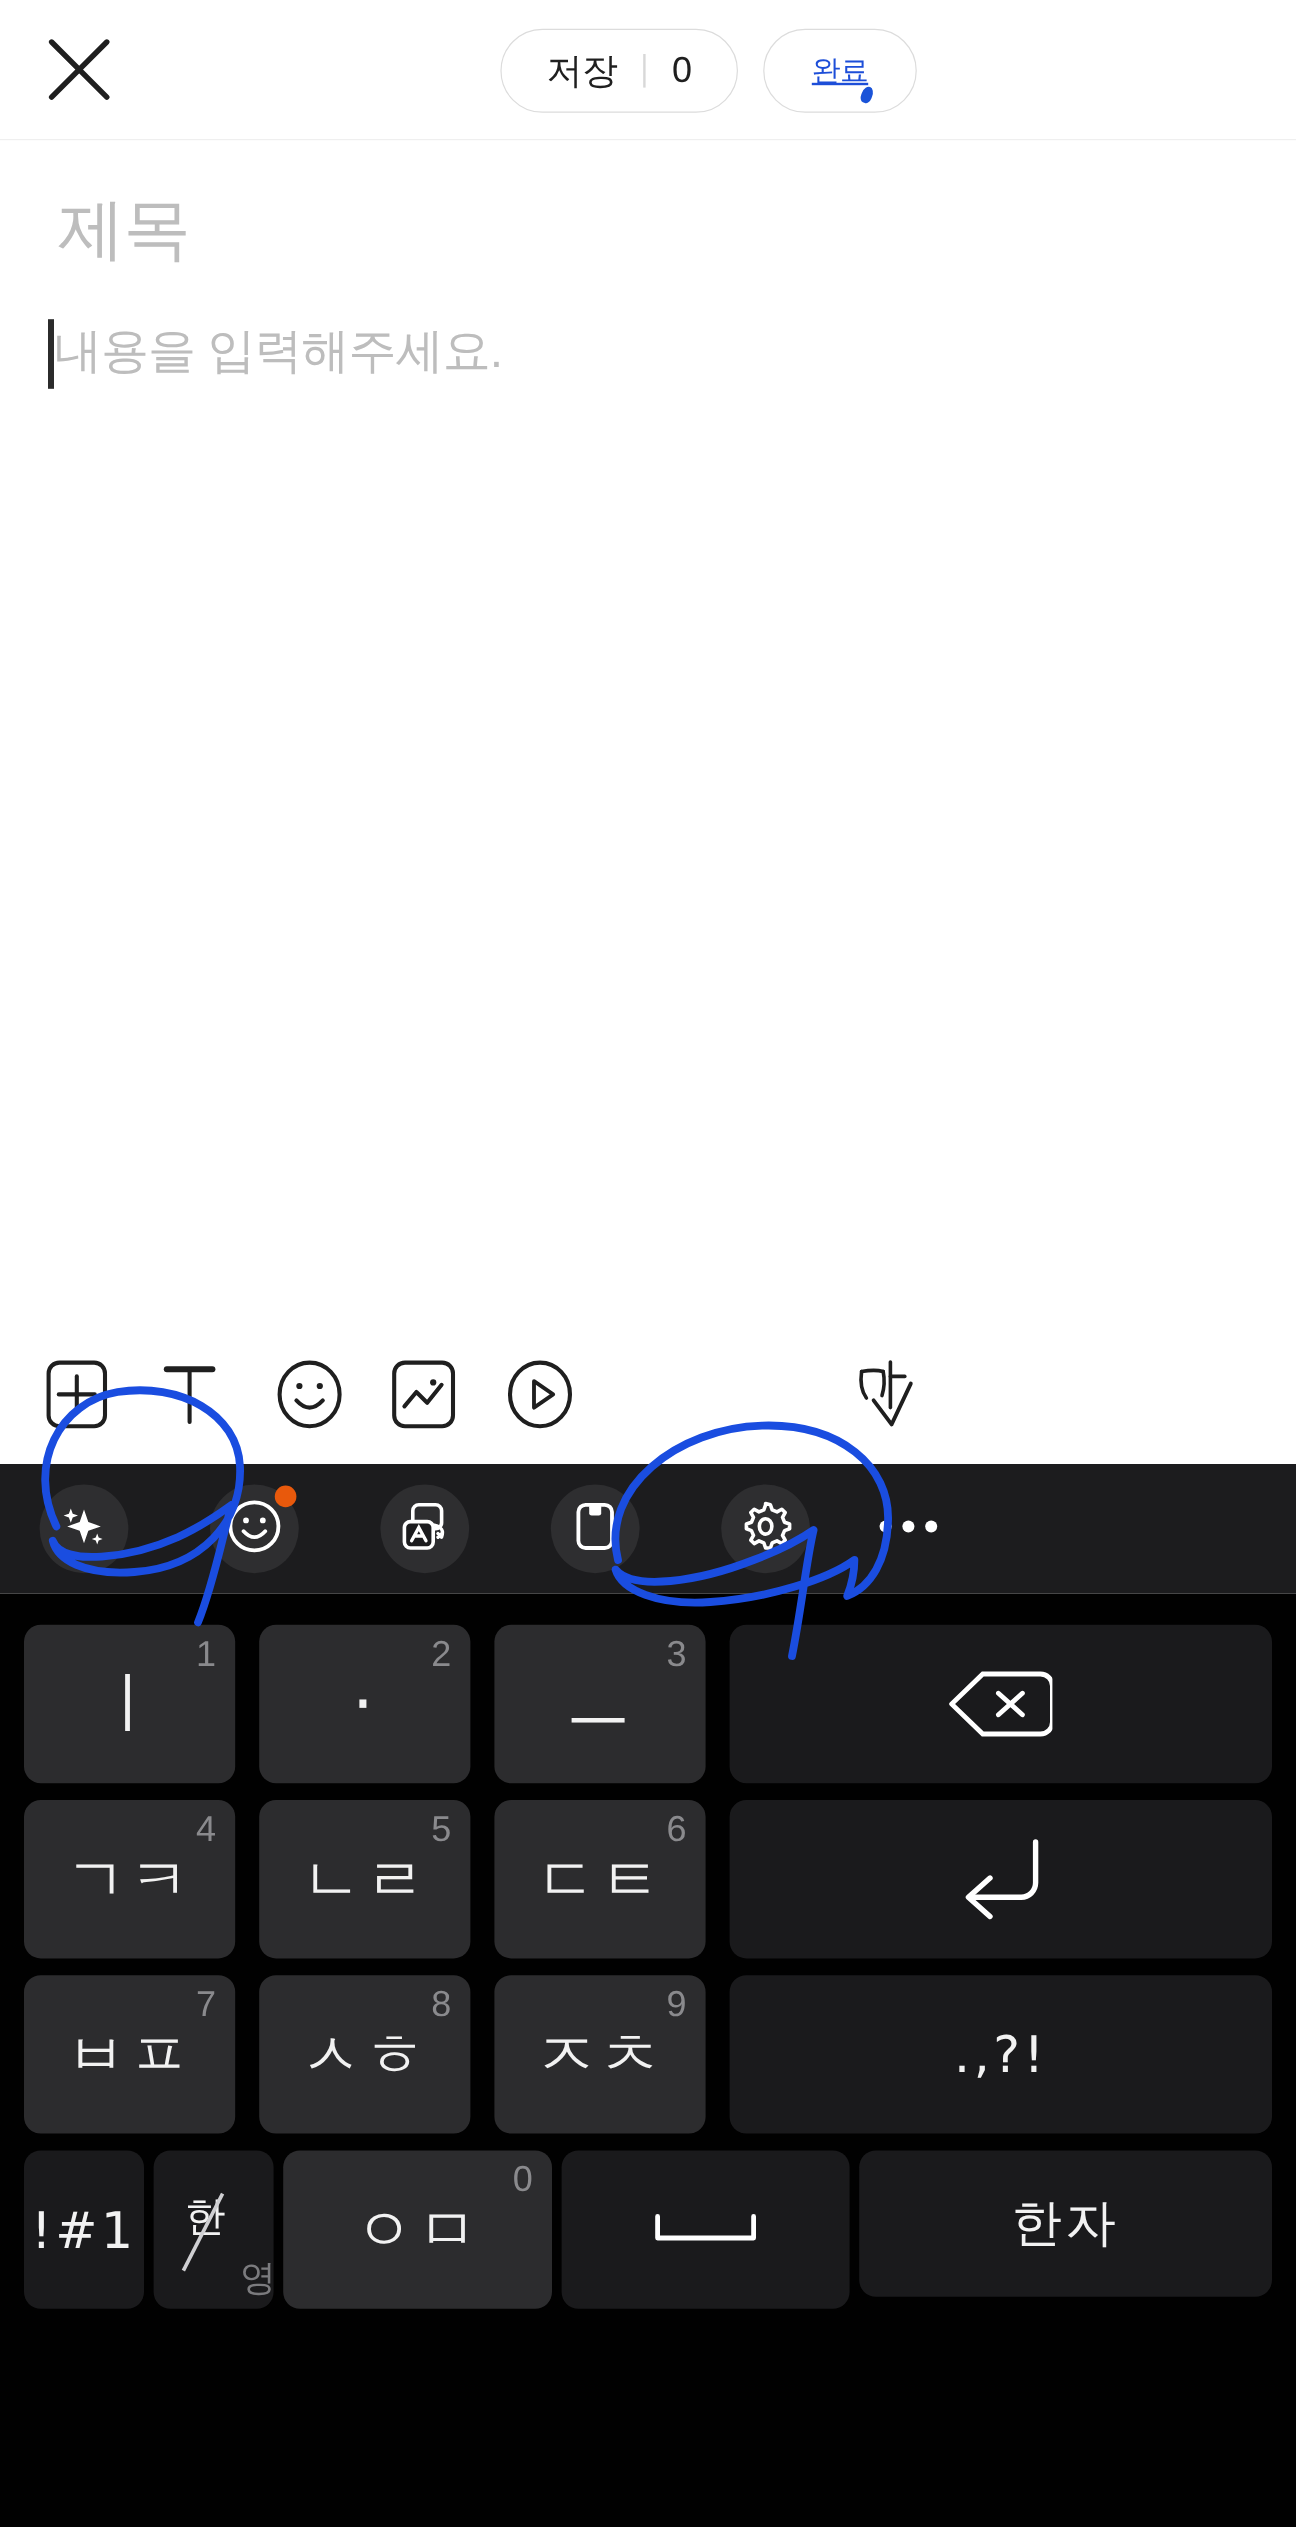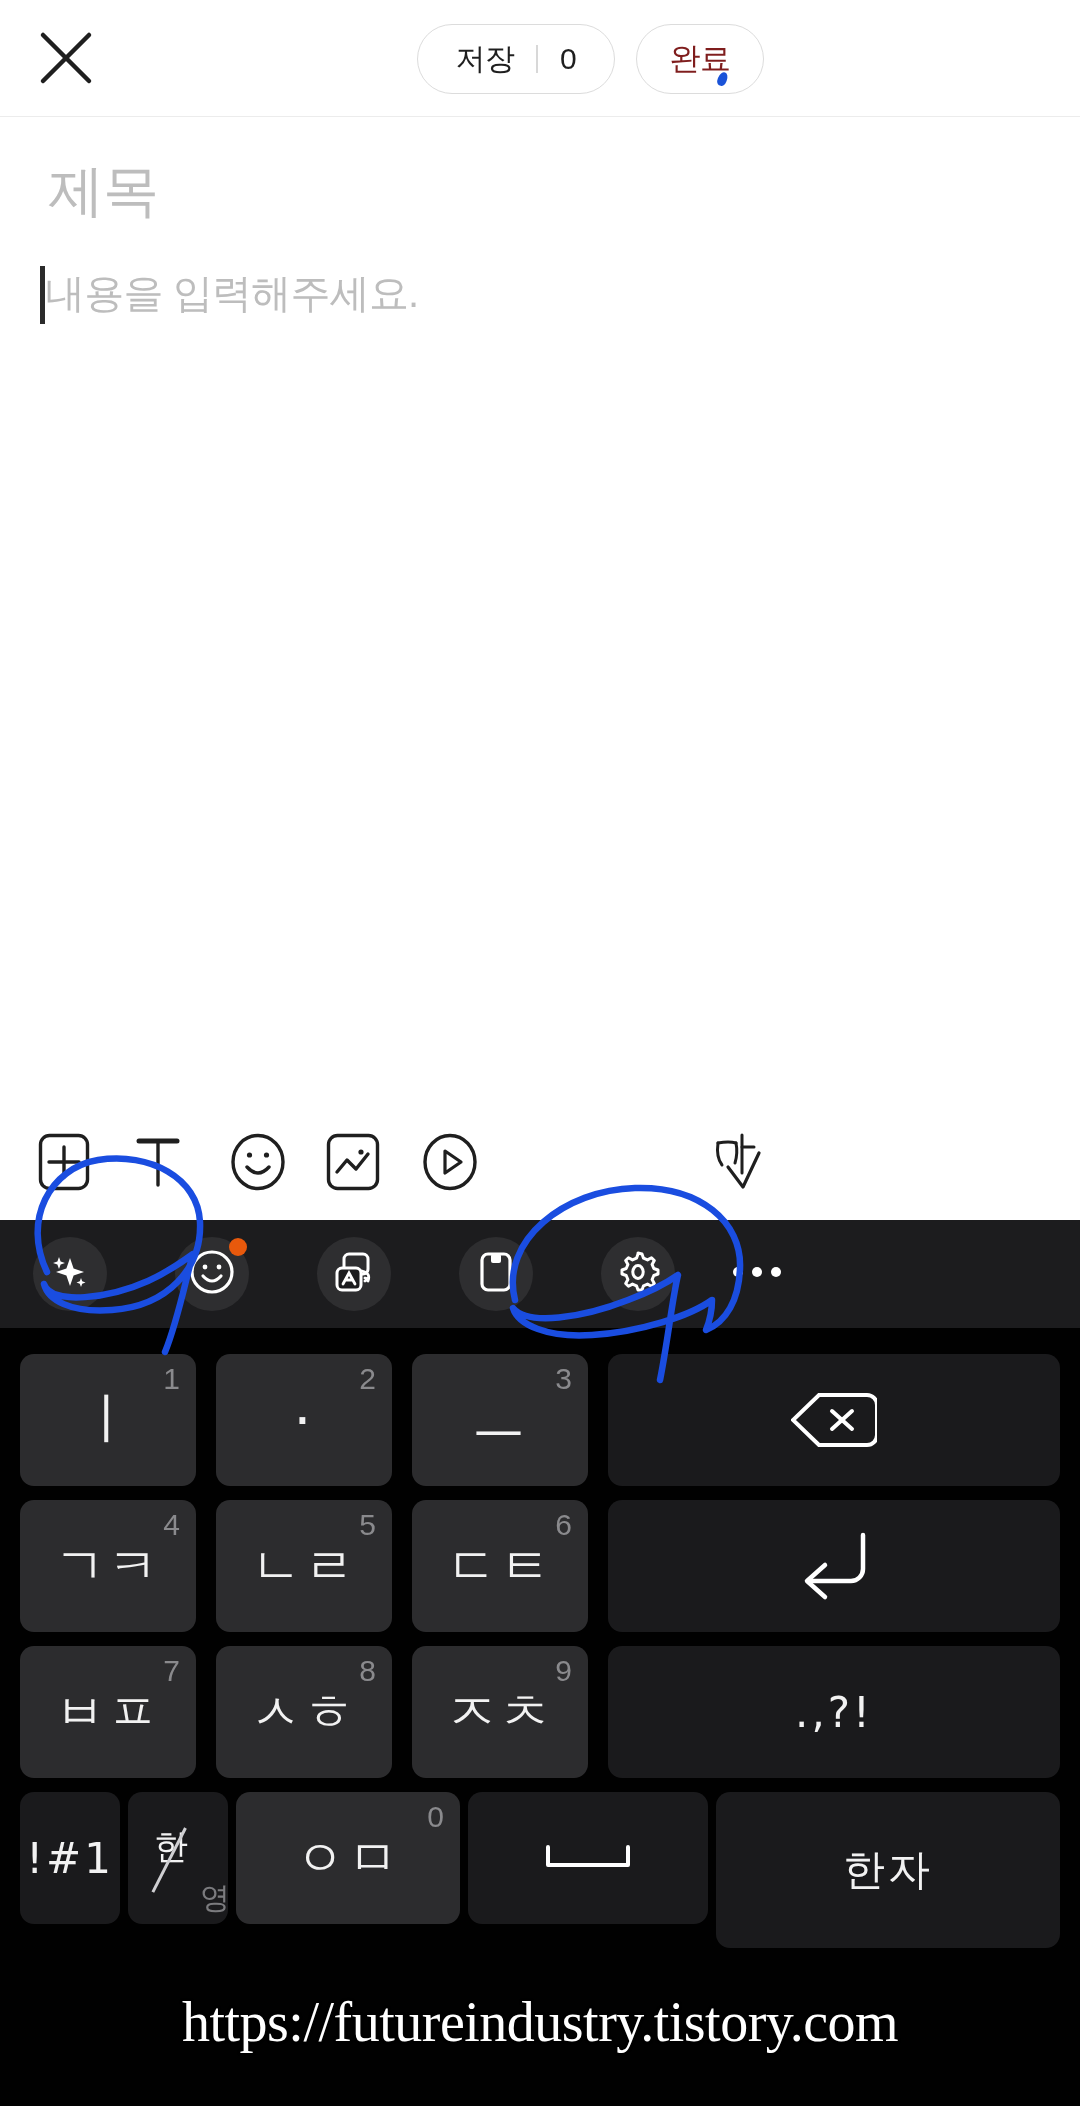--- a/index.html
+++ b/index.html
@@ -50,21 +50,21 @@
   #save-pill .divider {
     width: 1.5px; height: 28px; background: #d8d8d8;
     margin: 0 22px;
   }
   #save-pill .cnt { font-size: 30px; color: #1f1f1f; }
 
   #done-pill {
     left: 636px; top: 24px;
     width: 128px; height: 70px;
   }
-  #done-pill .lbl { font-size: 31px; color: #7f1d1d; letter-spacing: -0.5px; }
+  #done-pill .lbl { font-size: 24px; color: #1d4ed8; letter-spacing: -0.5px; text-decoration: underline; }
   
   #done-ink {
     position: absolute; left: 718px; top: 72px;
     width: 9px; height: 14px; border-radius: 50% 50% 40% 40%;
     background: #1a53d8; transform: rotate(22deg);
   }
 
   
   #editor { position: absolute; left: 0; top: 117px; width: 1080px; height: 1004px; background:#fff; }
   #title-placeholder {
@@ -417,34 +417,33 @@
       <span class="num">0</span>
       <span class="glyph">ㅇㅁ</span>
     </div>
     <div class="key fn" style="left:468px; top:464px; width:240px; height:132px;">
       <span>
         <svg width="92" height="34" viewBox="0 0 92 34">
           <path d="M6 6 L6 24 L86 24 L86 6" fill="none" stroke="#ffffff" stroke-width="4" stroke-linecap="round" stroke-linejoin="round"></path>
         </svg>
       </span>
     </div>
-    <div class="key fn" style="left:716px; top:464px; width:344px; height:156px;">
+    <div class="key fn" style="left:716px; top:464px; width:344px; height:122px;">
       <span class="glyph small">한자</span>
     </div>
   </div>
 
   <svg id="ink" viewBox="0 0 1080 2106">
 
     <path d="M 47 1272 C 22 1220 50 1168 98 1160 C 150 1152 198 1178 200 1222
              C 202 1268 168 1306 112 1310 C 70 1313 48 1300 44 1284
              C 52 1306 110 1298 148 1281 C 168 1272 182 1262 193 1254
              C 186 1278 178 1320 165 1352" fill="none" stroke="#1a4de0" stroke-width="6.5" stroke-linecap="round" stroke-linejoin="round"></path>
 
     <path d="M 515 1300 C 500 1240 565 1190 635 1188 C 700 1186 742 1222 740 1268
              C 739 1300 726 1322 706 1330 C 710 1320 712 1310 712 1300
              C 690 1316 640 1332 592 1335 C 548 1338 518 1325 513 1308
              C 528 1326 582 1318 628 1300 C 652 1291 668 1282 678 1275
              C 672 1300 668 1340 660 1380" fill="none" stroke="#1a4de0" stroke-width="6.5" stroke-linecap="round" stroke-linejoin="round"></path>
   </svg>
 
-  <div id="watermark">https://futureindustry.tistory.com</div>
 
 </div>
 
 </body></html>

